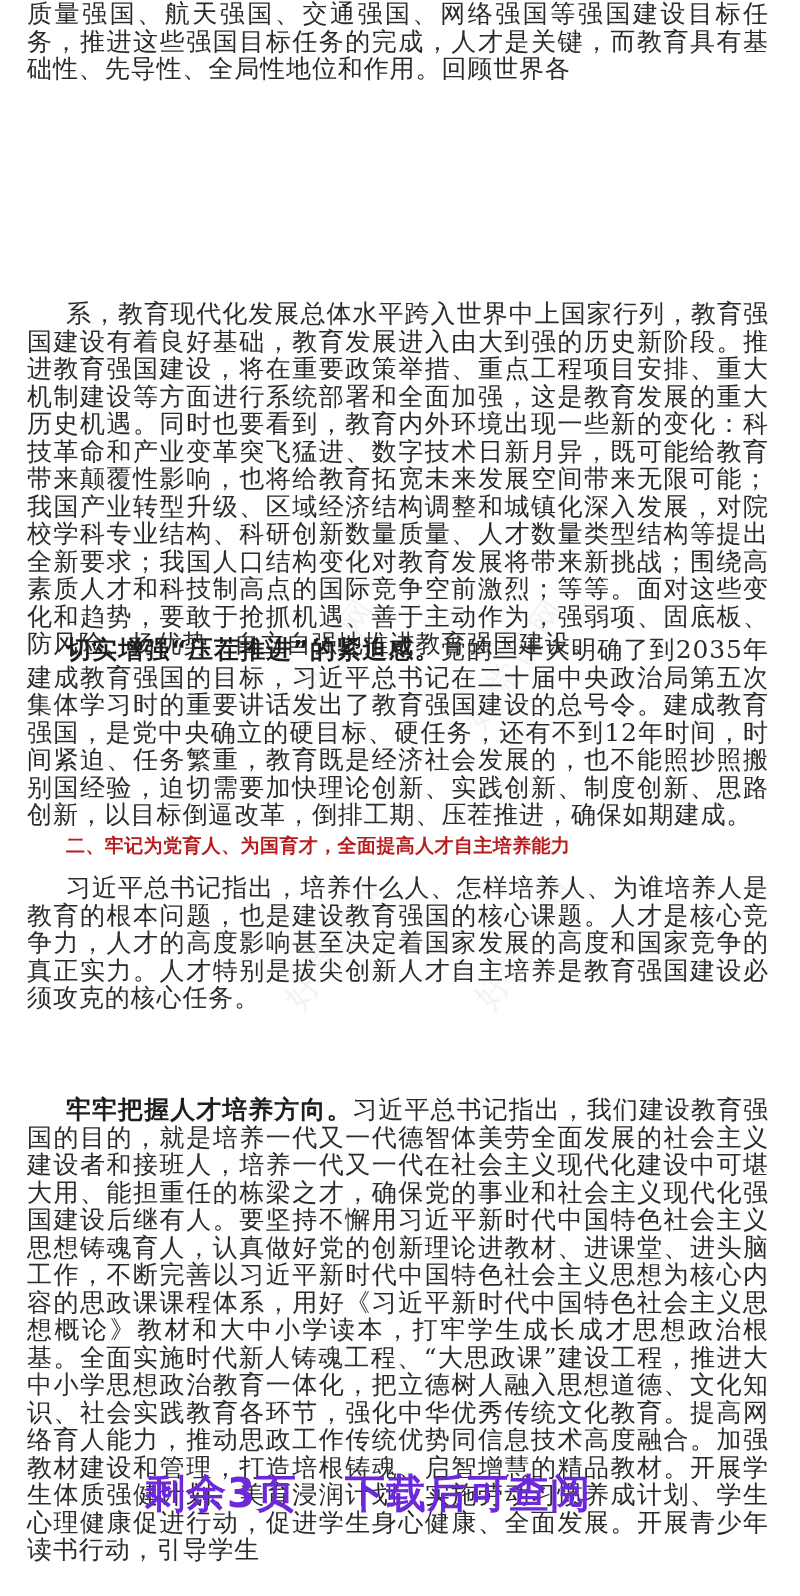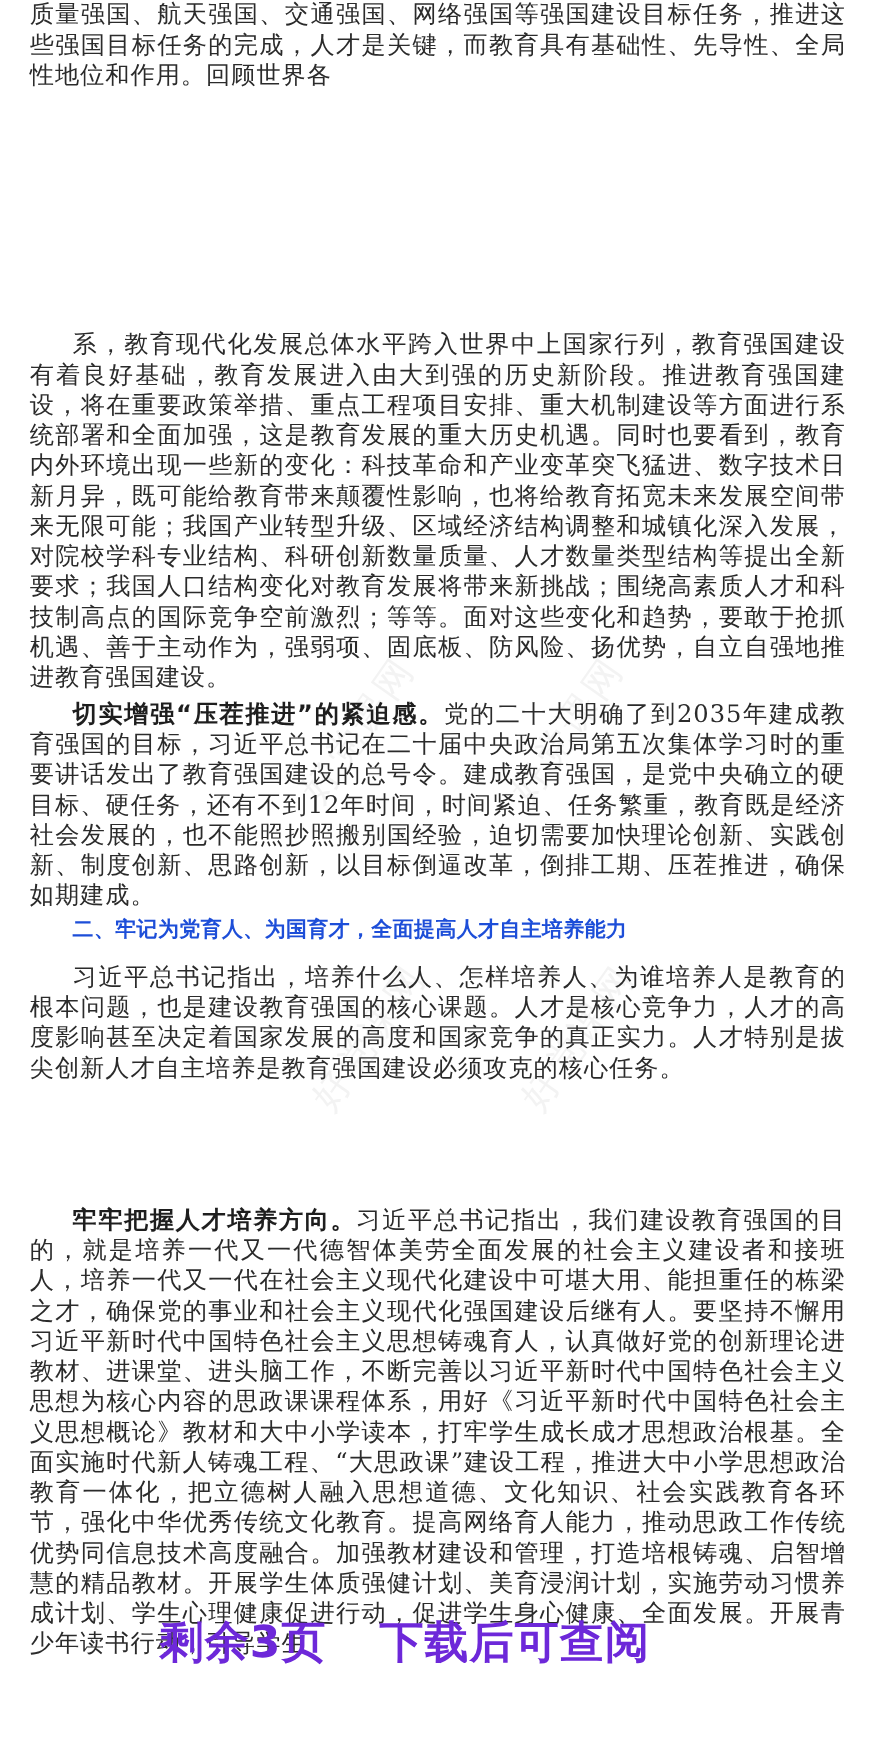--- a/index.html
+++ b/index.html
@@ -19,21 +19,21 @@
     position: absolute;
     left: 0;
     top: 0;
     width: 800px;
     height: 1596px;
   }
   .para {
     position: absolute;
     left: 27px;
     width: 742px;
-    font-size: 22px;
+    font-size: 25px;
     line-height: 27.5px;
     letter-spacing: 0.9px;
     text-align: justify;
     text-justify: inter-character;
     margin: 0;
     word-break: break-all;
   }
   .indent {
     text-indent: 39px;
   }
@@ -44,21 +44,21 @@
   }
   .heading {
     position: absolute;
     left: 66px;
     top: 831px;
     font-family: "DejaVu Sans", "Liberation Sans", sans-serif;
     font-weight: bold;
     font-size: 19px;
     line-height: 28px;
     letter-spacing: 0.4px;
-    color: #1d4ed8;
+    color: #b91c1c;
     margin: 0;
   }
   .banner {
     position: absolute;
     left: 0;
     top: 1466px;
     width: 736px;
     text-align: center;
     font-family: "DejaVu Sans", "Liberation Sans", sans-serif;
     font-weight: 900;

